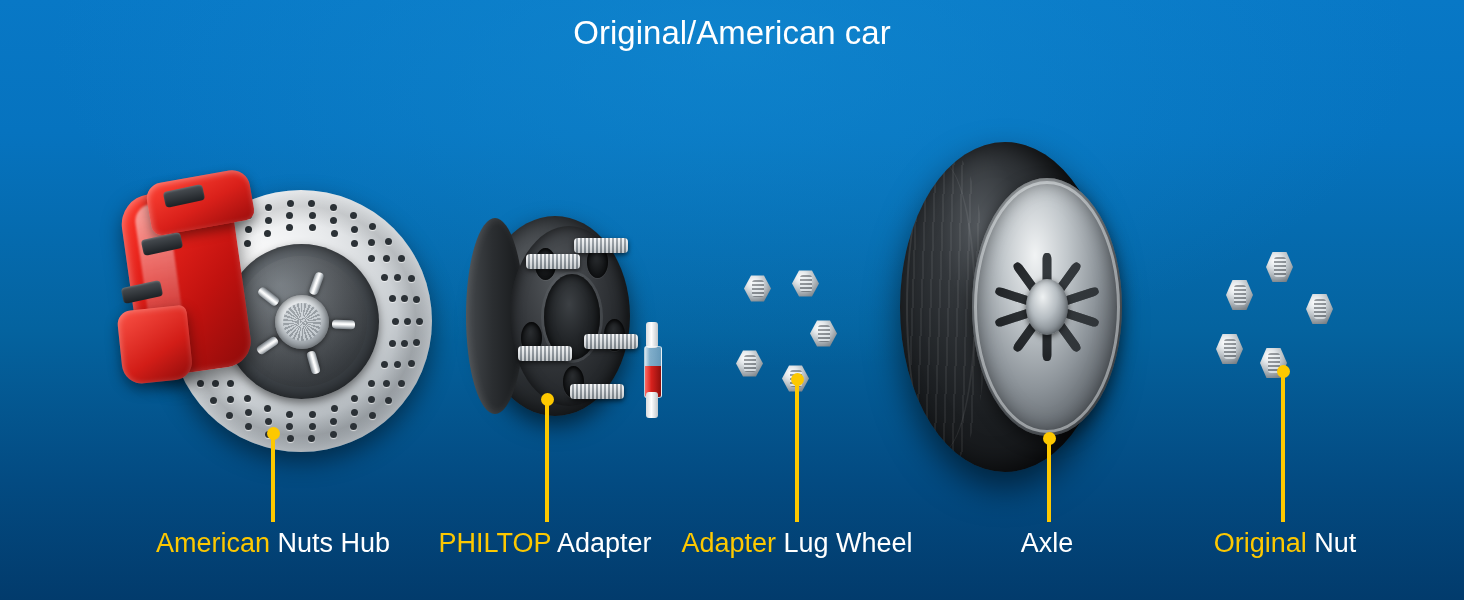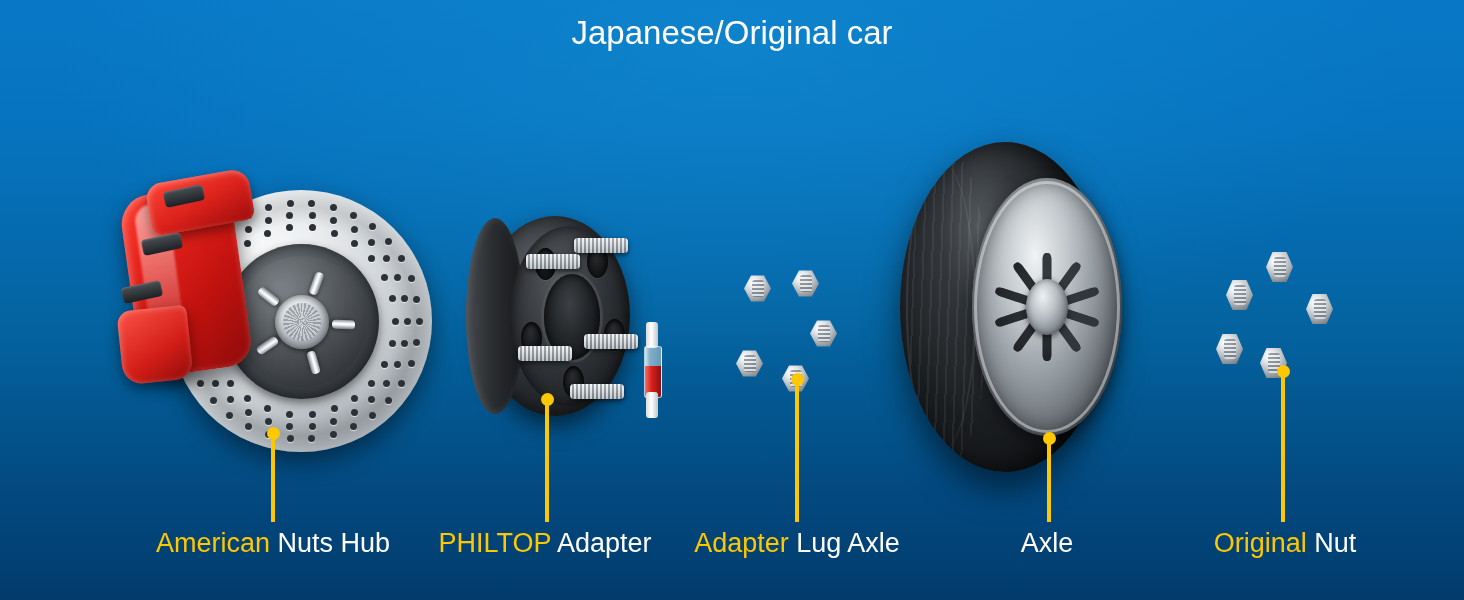--- a/index.html
+++ b/index.html
@@ -234,21 +234,21 @@
   }
   .label .l-yellow{color:#fdc800;}
   .label .l-white{color:#ffffff;}
 </style>
 </head>
 <body>
 
 <div id="stage">
 
   <div class="header">
-    <p class="subtitle">Japanese/Original car</p>
+    <p class="subtitle">Original/American car</p>
   </div>
 
   <div class="part" id="hub-assembly">
     <div class="rotor">
       <div class="rotor-inner-shadow"></div>
       <div class="rotor-holes" id="rotor-holes">
           <i style="left: 245.5px; top: 127.5px;"></i>
           <i style="left: 243.491px; top: 149.182px;"></i>
           <i style="left: 237.532px; top: 170.127px;"></i>
           <i style="left: 227.826px; top: 189.619px;"></i>
@@ -437,17 +437,17 @@
     </div>
   <div class="leader" style="left:1047px;top:437px;height:85px;">
       <span class="dot"></span>
     </div>
   <div class="leader" style="left:1281px;top:370px;height:152px;">
       <span class="dot"></span>
     </div>
 
   <div class="label" style="left:273px;top:528px;"><span class="l-yellow">American</span> <span class="l-white">Nuts Hub</span></div>
   <div class="label" style="left:545px;top:528px;"><span class="l-yellow">PHILTOP</span> <span class="l-white">Adapter</span></div>
-  <div class="label" style="left:797px;top:528px;"><span class="l-yellow">Adapter</span> <span class="l-white">Lug Axle</span></div>
+  <div class="label" style="left:797px;top:528px;"><span class="l-yellow">Adapter</span> <span class="l-white">Lug Wheel</span></div>
   <div class="label" style="left:1047px;top:528px;"><span class="l-white">Axle</span></div>
   <div class="label" style="left:1285px;top:528px;"><span class="l-yellow">Original</span> <span class="l-white">Nut</span></div>
 
 </div>
 
 </body></html>

